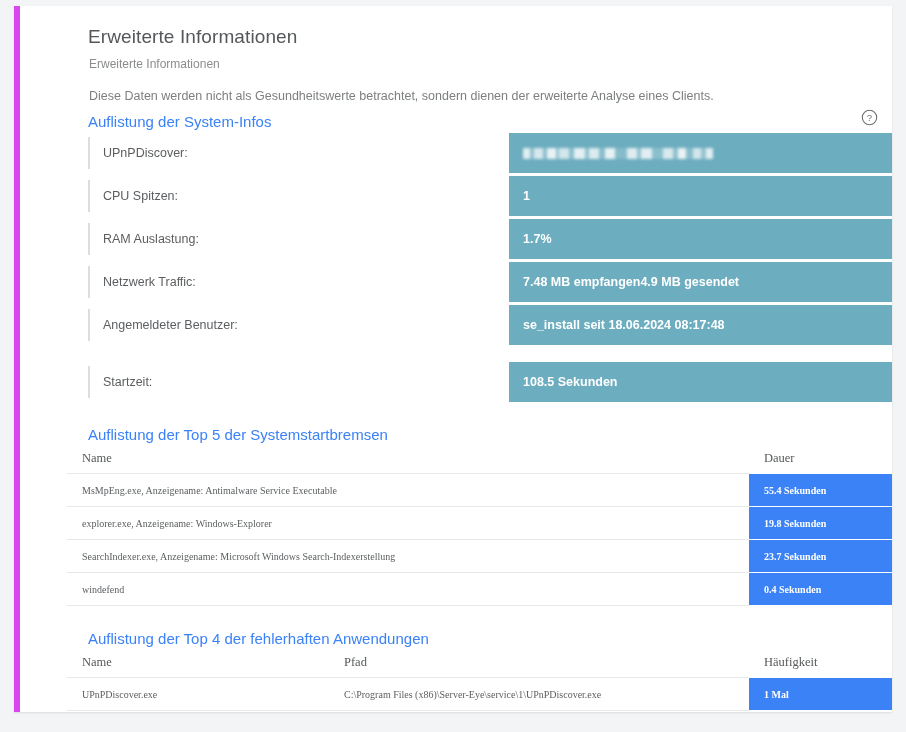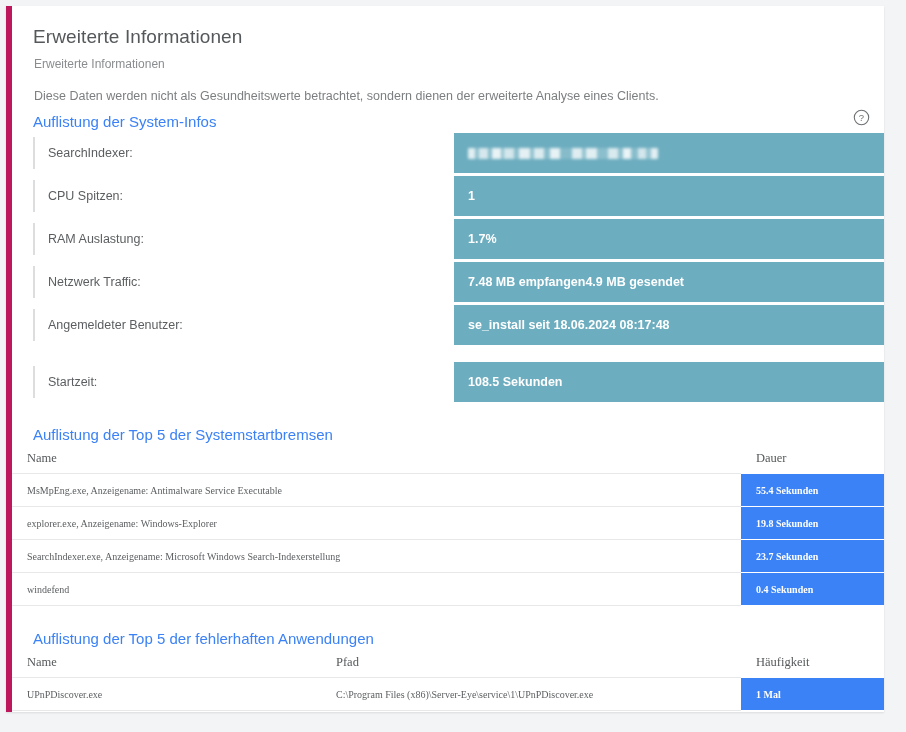--- a/index.html
+++ b/index.html
@@ -14,27 +14,28 @@
     background: #f3f4f5;
     font-family: "Liberation Sans", sans-serif;
     font-size: 13px;
     color: #4a4a4a;
     overflow: hidden;
   }
 
   
   .card {
     position: absolute;
-    left: 6px;
+    left: 14px;
     top: 6px;
     width: 878px;
     height: 706px;
     background: #ffffff;
-    border-left: 6px solid #be185d;
+    border-left: 6px solid #d946ef;
     box-shadow: 0 1px 2px rgba(0,0,0,0.10);
+    padding-left: 47px;
   }
   .card-inner {
     position: relative;
     height: 100%;
     padding: 0;
   }
 
   
   .card-title {
     font-size: 19px;
@@ -197,21 +198,21 @@
           <text x="8.5" y="12.2" text-anchor="middle" font-family="Liberation Sans, sans-serif" font-size="9.5" fill="#6d7072">?</text>
         </svg>
       </span>
     </div>
 
     <div>
 
       <div class="info-row">
         <div class="info-label-wrap">
           <span class="tick"></span>
-          <span class="info-label">SearchIndexer:</span>
+          <span class="info-label">UPnPDiscover:</span>
         </div>
         <div class="info-value">
           <span class="blurred"></span>
         </div>
       </div>
 
       <div class="info-row">
         <div class="info-label-wrap">
           <span class="tick"></span>
           <span class="info-label">CPU Spitzen:</span>
@@ -288,21 +289,21 @@
         </tr>
         <tr>
           <td>windefend</td>
           <td class="val">0.4 Sekunden</td>
         </tr>
       </tbody>
     </table>
 
     <div class="spacer-14"></div>
     <div class="section-head">
-      <span>Auflistung der Top 5 der fehlerhaften Anwendungen</span>
+      <span>Auflistung der Top 4 der fehlerhaften Anwendungen</span>
     </div>
 
     <table class="tbl">
       <colgroup>
           <col>
           <col class="col-pfad">
           <col class="col-haeuf">
         </colgroup>
       <thead>
         <tr>

